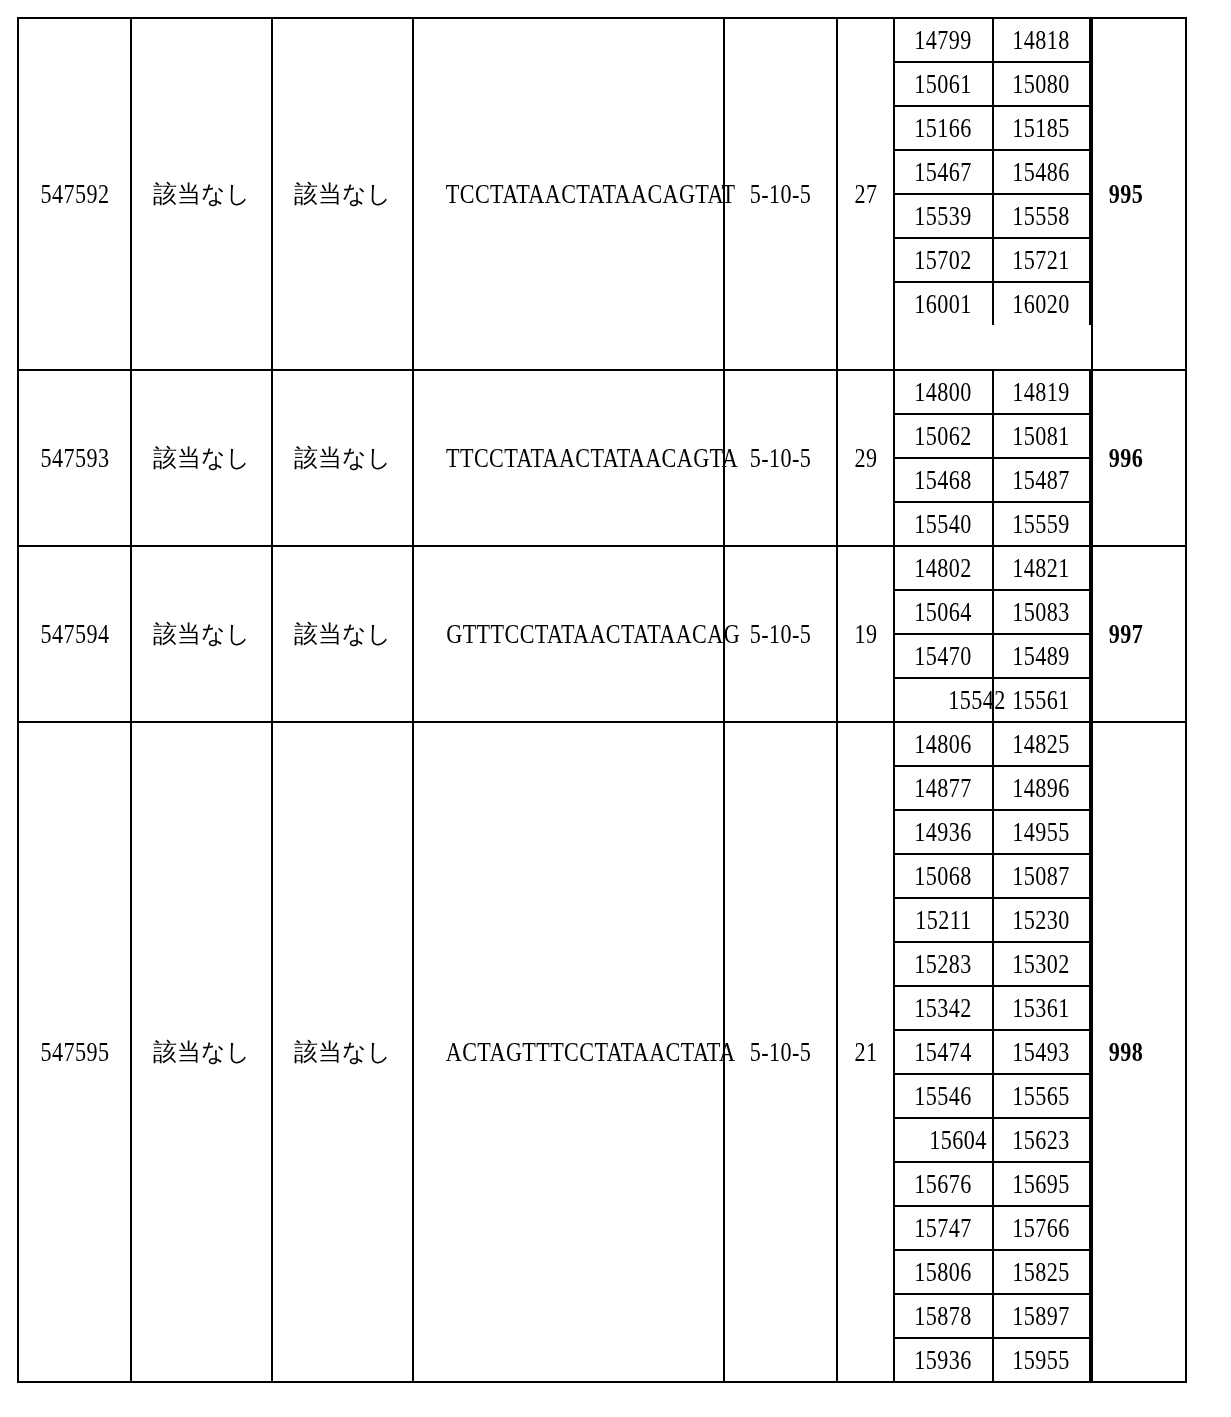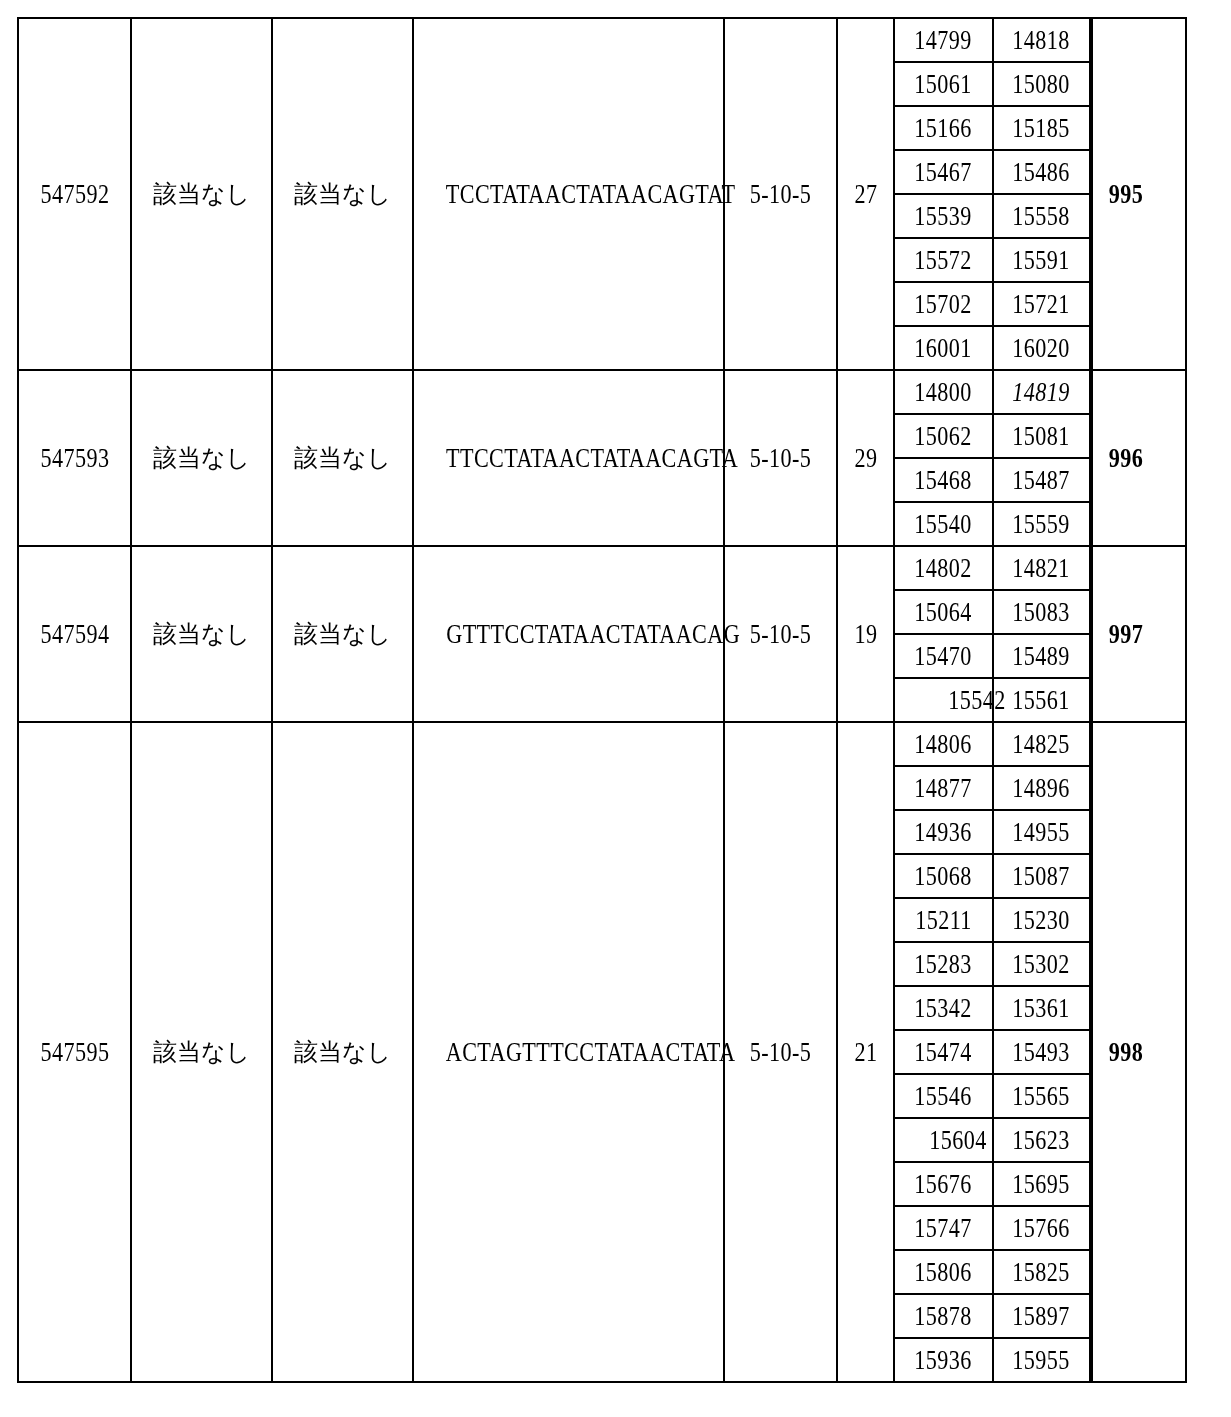--- a/index.html
+++ b/index.html
@@ -60,24 +60,20 @@
               </tr>
               <tr>
                 <td style="height: 42px; margin-top: 24px;"><span class="cond">15467</span></td>
                 <td style="height: 42px;"><span class="cond">15486</span></td>
               </tr>
               <tr>
                 <td style="height: 42px;"><span class="cond">15539</span></td>
                 <td style="height: 42px;"><span class="cond">15558</span></td>
               </tr>
               <tr>
-                <td style="height: 42px;"><span class="cond">15572</span></td>
-                <td style="height: 42px;"><span class="cond">15591</span></td>
-              </tr>
-              <tr>
                 <td style="height: 42px;"><span class="cond">15702</span></td>
                 <td style="height: 42px;"><span class="cond">15721</span></td>
               </tr>
               <tr>
                 <td style="height: 42px;"><span class="cond">16001</span></td>
                 <td style="height: 42px;"><span class="cond">16020</span></td>
               </tr>
             </tbody>
           </table>
     </td>
@@ -89,21 +85,21 @@
     <td class="ja"><span>該当なし</span></td>
     <td class="ja"><span>該当なし</span></td>
     <td class="num"><span class="cond">TTCCTATAACTATAACAGTA</span></td>
     <td class="num"><span class="cond">5-10-5</span></td>
     <td class="num"><span class="cond">29</span></td>
     <td class="sub">
       <table class="subtbl">
             <tbody>
               <tr>
                 <td style="height: 42px;"><span class="cond">14800</span></td>
-                <td style="height: 42px; font-style: italic;"><span class="cond">14819</span></td>
+                <td style="height: 42px;"><span class="cond">14819</span></td>
               </tr>
               <tr>
                 <td style="height: 42px;"><span class="cond">15062</span></td>
                 <td style="height: 42px;"><span class="cond">15081</span></td>
               </tr>
               <tr>
                 <td style="height: 42px;"><span class="cond">15468</span></td>
                 <td style="height: 42px;"><span class="cond">15487</span></td>
               </tr>
               <tr>

